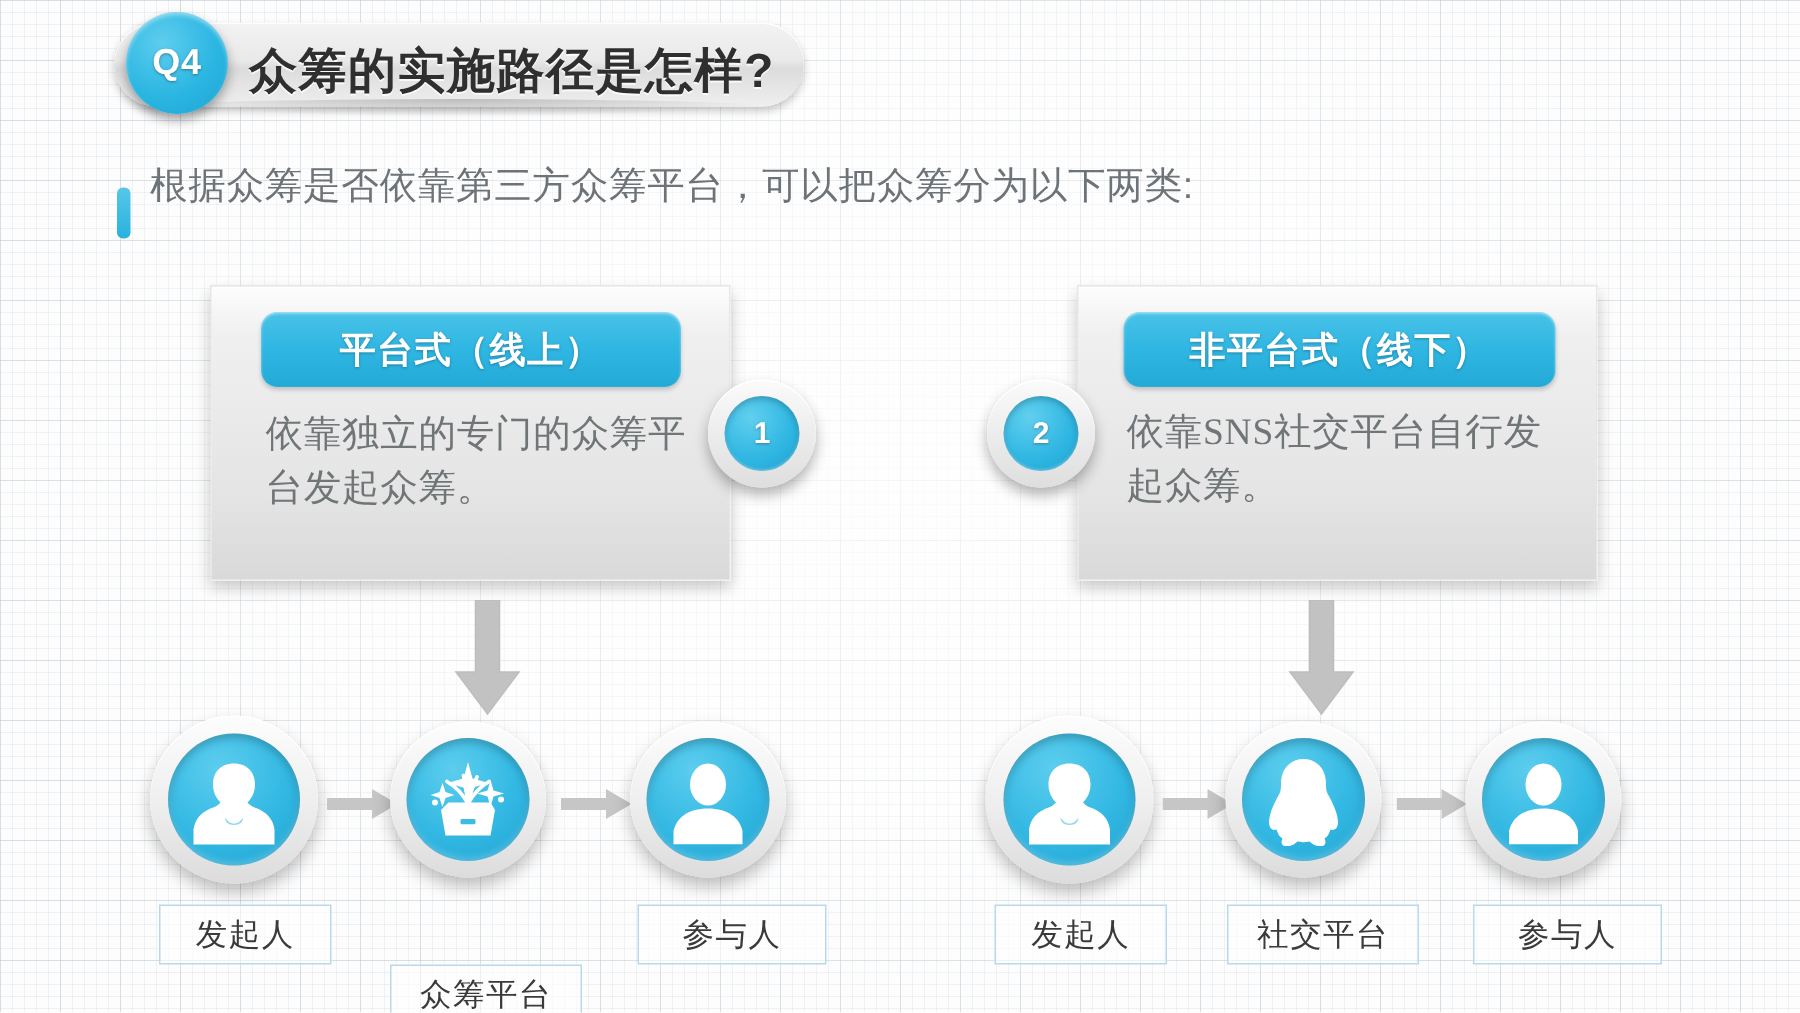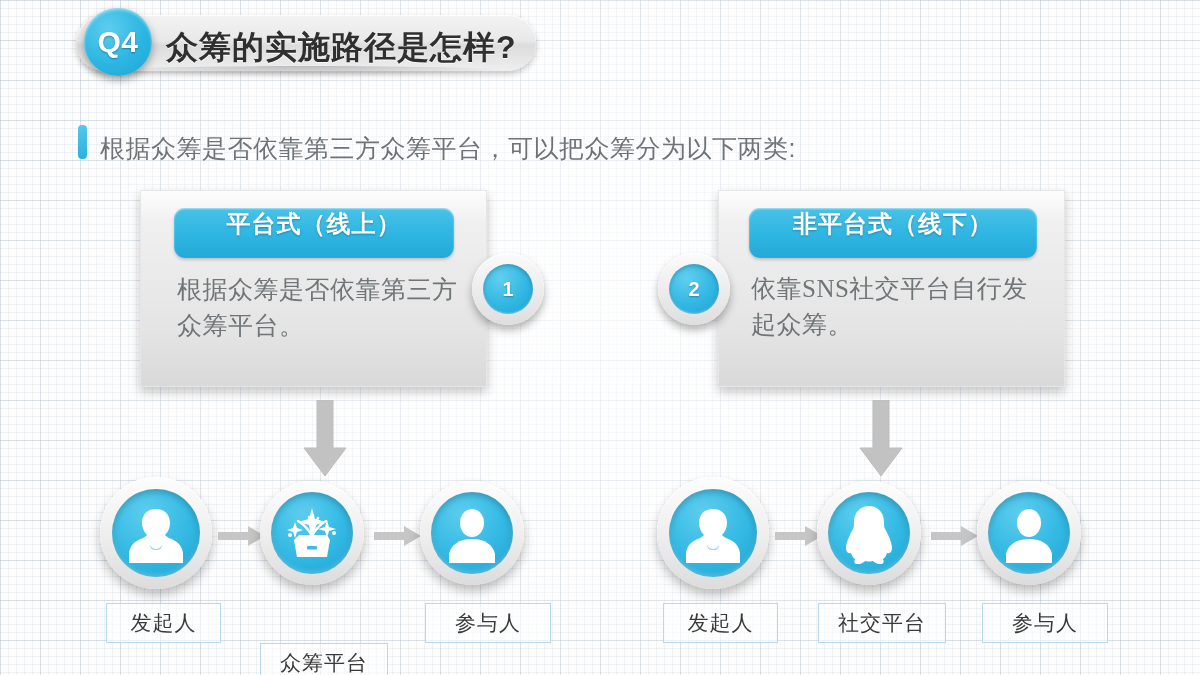--- a/index.html
+++ b/index.html
@@ -40,54 +40,54 @@
     border-radius:50%;
   }
   .q-badge{
     position:absolute;left:84px;top:8px;width:68px;height:68px;border-radius:50%;
     background:radial-gradient(circle at 36% 30%, #5ecdee 0%, #2bb6e2 55%, #1fa4d2 100%);
     box-shadow:0 4px 8px rgba(0,0,0,.35), inset 0 2px 3px rgba(255,255,255,.45);
     display:flex;align-items:center;justify-content:center;
     z-index:4;
   }
   .q-badge span{
-    color:#ffffff;font-weight:bold;font-size:30px;letter-spacing:.5px;
+    color:#ffffff;font-weight:bold;font-size:24px;letter-spacing:.5px;
     text-shadow:0 1px 2px rgba(0,0,0,.35);
   }
   .header-title{
     position:absolute;left:166px;top:26px;
     font-size:32px;color:#2f2f2f;font-weight:bold;
     letter-spacing:1px;z-index:3;
     text-shadow:0 1px 0 rgba(255,255,255,.8);
   }
 
   
   .sub-bar{
     position:absolute;left:78px;top:125px;width:9px;height:34px;border-radius:4px;
     background:linear-gradient(to bottom,#57c7ea,#28b2de);
   }
   .sub-text{
-    position:absolute;left:100px;top:132px;
+    position:absolute;left:100px;top:107px;
     font-size:25px;color:#6e7378;letter-spacing:.5px;white-space:nowrap;
   }
 
   
   .card{
     position:absolute;width:345px;height:195px;
     background:linear-gradient(to bottom,#fdfdfd 0%,#f0f0f0 16%,#e4e4e4 72%,#d9d9d9 100%);
     box-shadow:0 5px 10px rgba(0,0,0,.22), inset 0 1px 0 #ffffff;
     border:1px solid #e6e6e6;
   }
   .card.left{left:140px;top:190px;}
   .card.right{left:718px;top:190px;font-family:Liberation Serif, serif;}
   .card-head{
     position:absolute;left:33px;top:17px;width:280px;height:50px;border-radius:11px;
     background:linear-gradient(to bottom,#49c2e8 0%,#2fb6e2 50%,#22a9d6 100%);
     box-shadow:inset 0 1px 2px rgba(255,255,255,.55), 0 2px 3px rgba(0,0,0,.18);
-    display:flex;align-items:flex-start;justify-content:center;
+    display:flex;align-items:center;justify-content:center;
   }
   .card.right .card-head{left:30px;width:288px;}
   .card-head span{
     color:#ffffff;font-size:24px;font-weight:bold;letter-spacing:1px;
     text-shadow:0 1px 2px rgba(0,0,0,.28);
   }
   .card-body{
     position:absolute;left:36px;top:80px;width:300px;
     font-size:25px;line-height:36px;color:#707578;letter-spacing:.5px;
   }
@@ -168,21 +168,21 @@
   </div>
   <div class="header-title">众筹的实施路径是怎样?</div>
 
   <div class="sub-bar"></div>
   <div class="sub-text">根据众筹是否依靠第三方众筹平台，可以把众筹分为以下两类:</div>
 
   <div class="card left">
     <div class="card-head">
       <span>平台式（线上）</span>
     </div>
-    <div class="card-body">根据众筹是否依靠第三方众筹平台。</div>
+    <div class="card-body">依靠独立的专门的众筹平台发起众筹。</div>
   </div>
   <div class="num-badge n1">
     <i>1</i>
   </div>
 
   <div class="card right">
     <div class="card-head">
       <span>非平台式（线下）</span>
     </div>
     <div class="card-body">依靠SNS社交平台自行发起众筹。</div>

